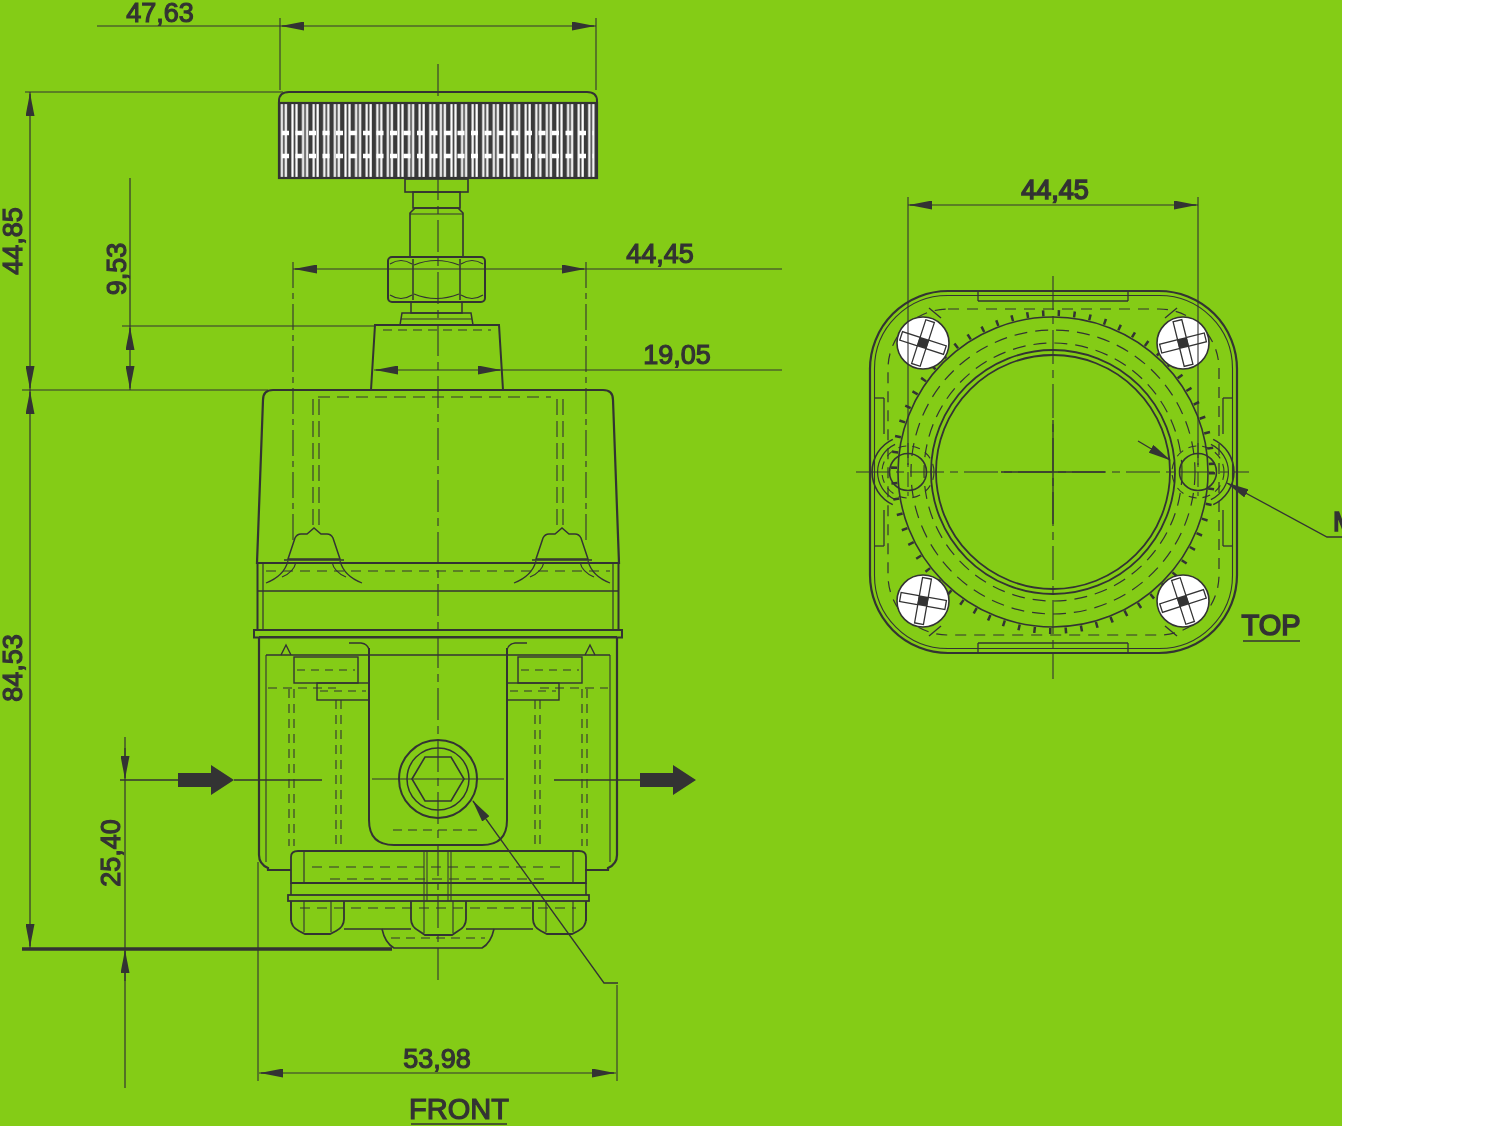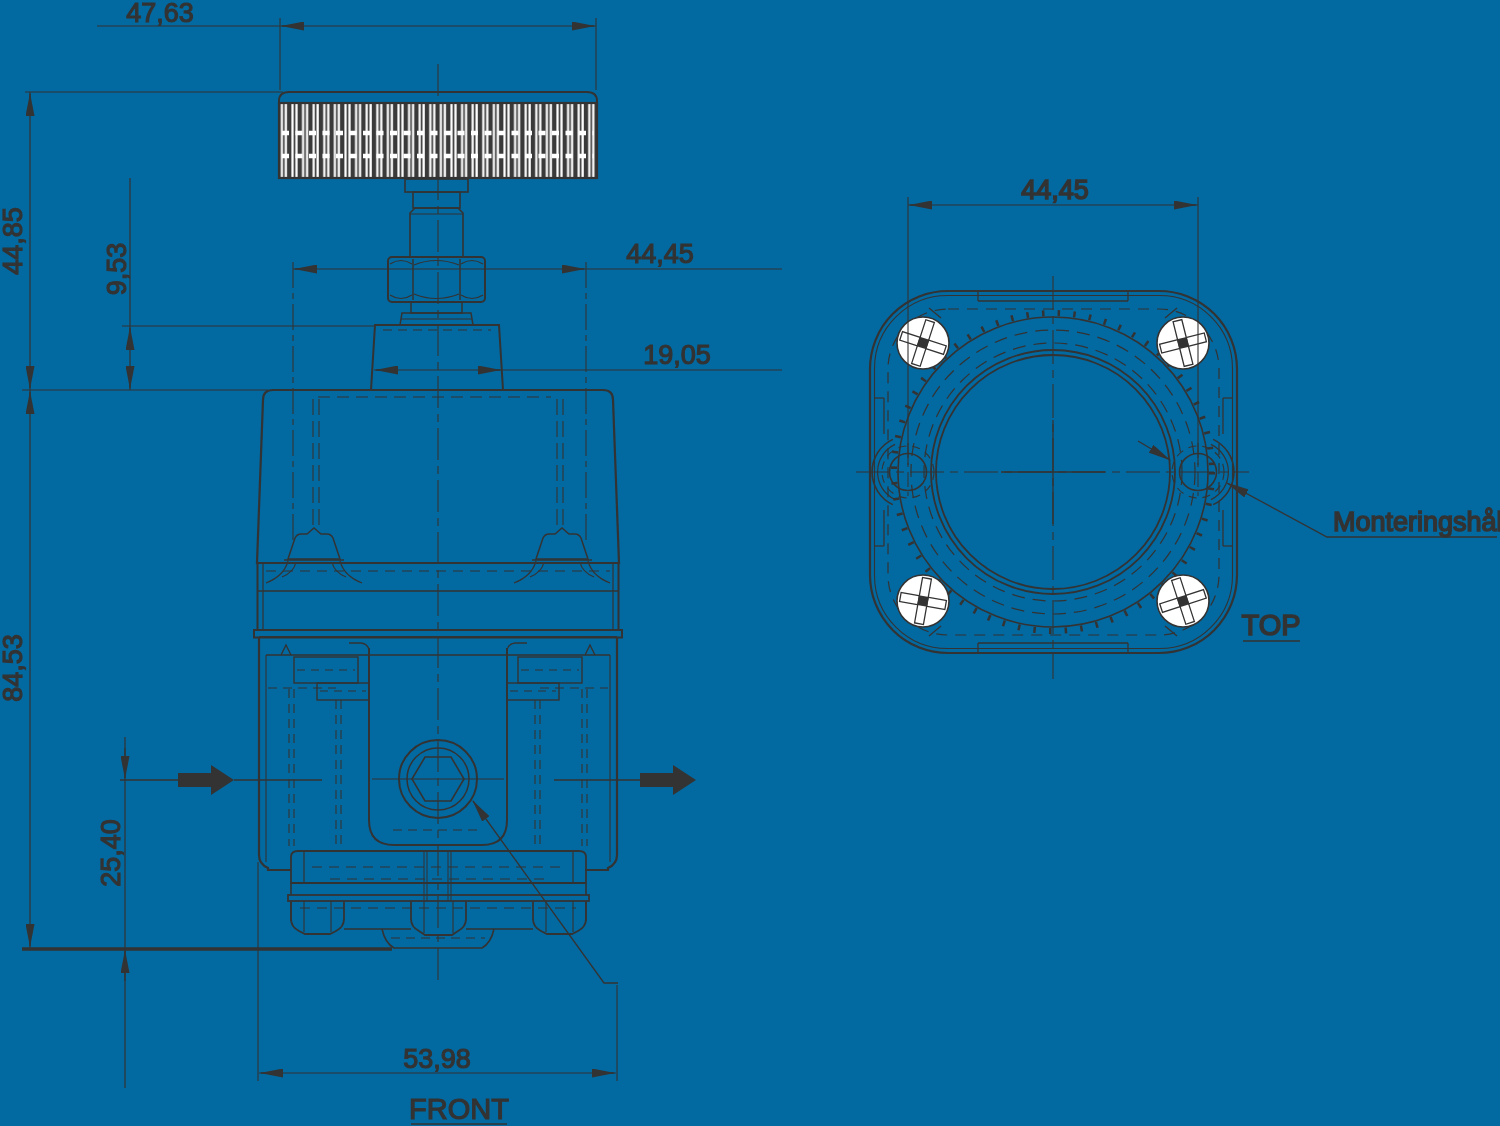--- a/index.html
+++ b/index.html
@@ -1,16 +1,16 @@
 <!DOCTYPE html>
 <html><head>
 <meta charset="utf-8">
 <style>
   html,body{margin:0;padding:0;background:#fff;}
-  .stage{position:relative;width:1500px;height:1126px;background:#0369a1;overflow:hidden;
+  .stage{position:relative;width:1342px;height:1126px;background:#84cc16;overflow:hidden;
          font-family:"Liberation Sans", sans-serif;}
   svg{position:absolute;left:0;top:0;}
   text{fill:#333;font-family:"Liberation Sans", sans-serif;}
   .dimtxt{font-size:27px;}
   .lbltxt{font-size:29px;}
 </style>
 </head>
 <body>
 
 <div class="stage">

